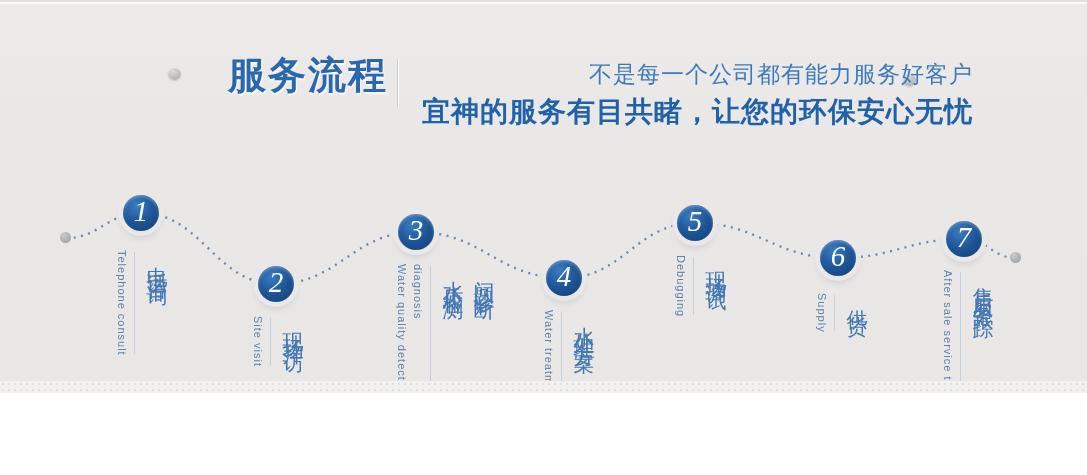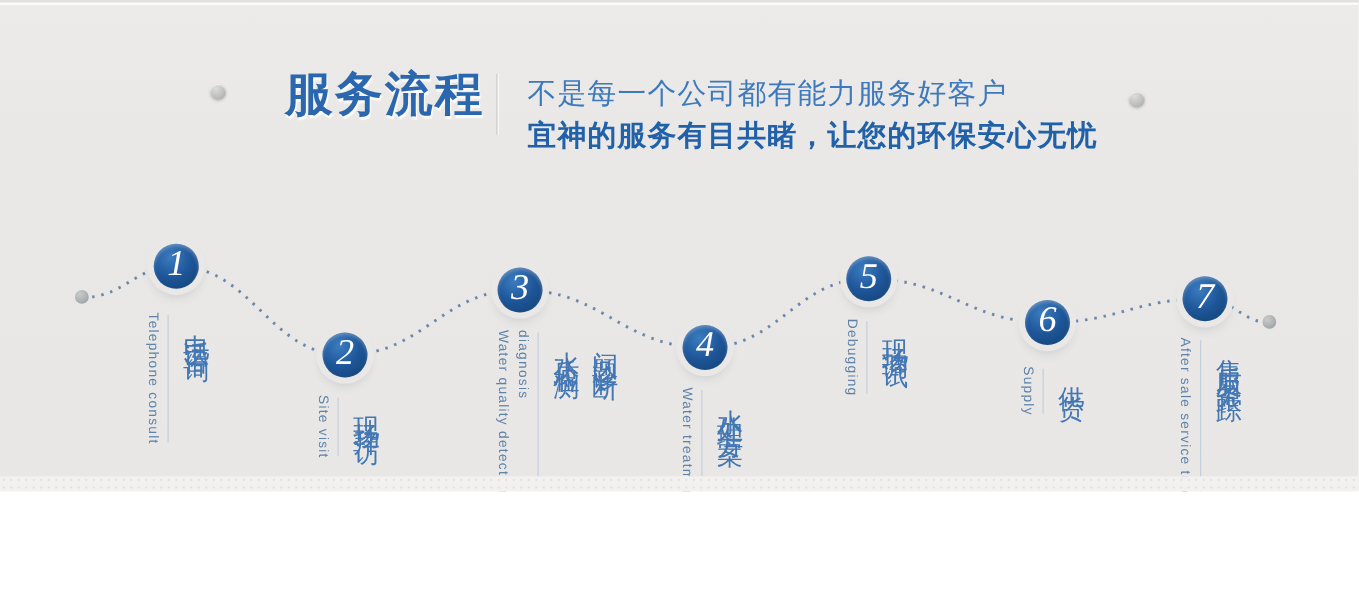--- a/index.html
+++ b/index.html
@@ -34,22 +34,22 @@
   .title {
     position:absolute; left:228px; top:50px;
     font-size:38px; font-weight:bold; letter-spacing:2px;
     color:#2a67ae; text-shadow:1px 2px 1px rgba(255,255,255,.85);
   }
   .header-divider {
     position:absolute; left:397px; top:59px; width:1px; height:49px;
     background:#cfcecc; box-shadow:1px 0 0 rgba(255,255,255,.8);
   }
   .subtitle { position:absolute; left:422px; top:59px; }
-  .subtitle-line1 { font-size:23px; color:#3d7abd; letter-spacing:1px; }
-  .subtitle-line2 { font-size:23px; font-weight:bold; color:#2161a9; margin-top:3px; letter-spacing:1px; }
+  .subtitle-line1 { font-size:23px; color:#3d7abd; letter-spacing:1px;text-align:right; }
+  .subtitle-line2 { font-size:28px; font-weight:bold; color:#2161a9; margin-top:3px; letter-spacing:1px; }
 
   
   svg.curve { position:absolute; left:0; top:0; width:1087px; height:475px; }
 
   
   .grey-dot {
     position:absolute; width:11px; height:11px; border-radius:50%;
     background:radial-gradient(circle at 35% 30%, #c9cccb, #a4a9ab 70%, #8f9598);
   }
   .grey-dot.start { left:60px;  top:232px; }

